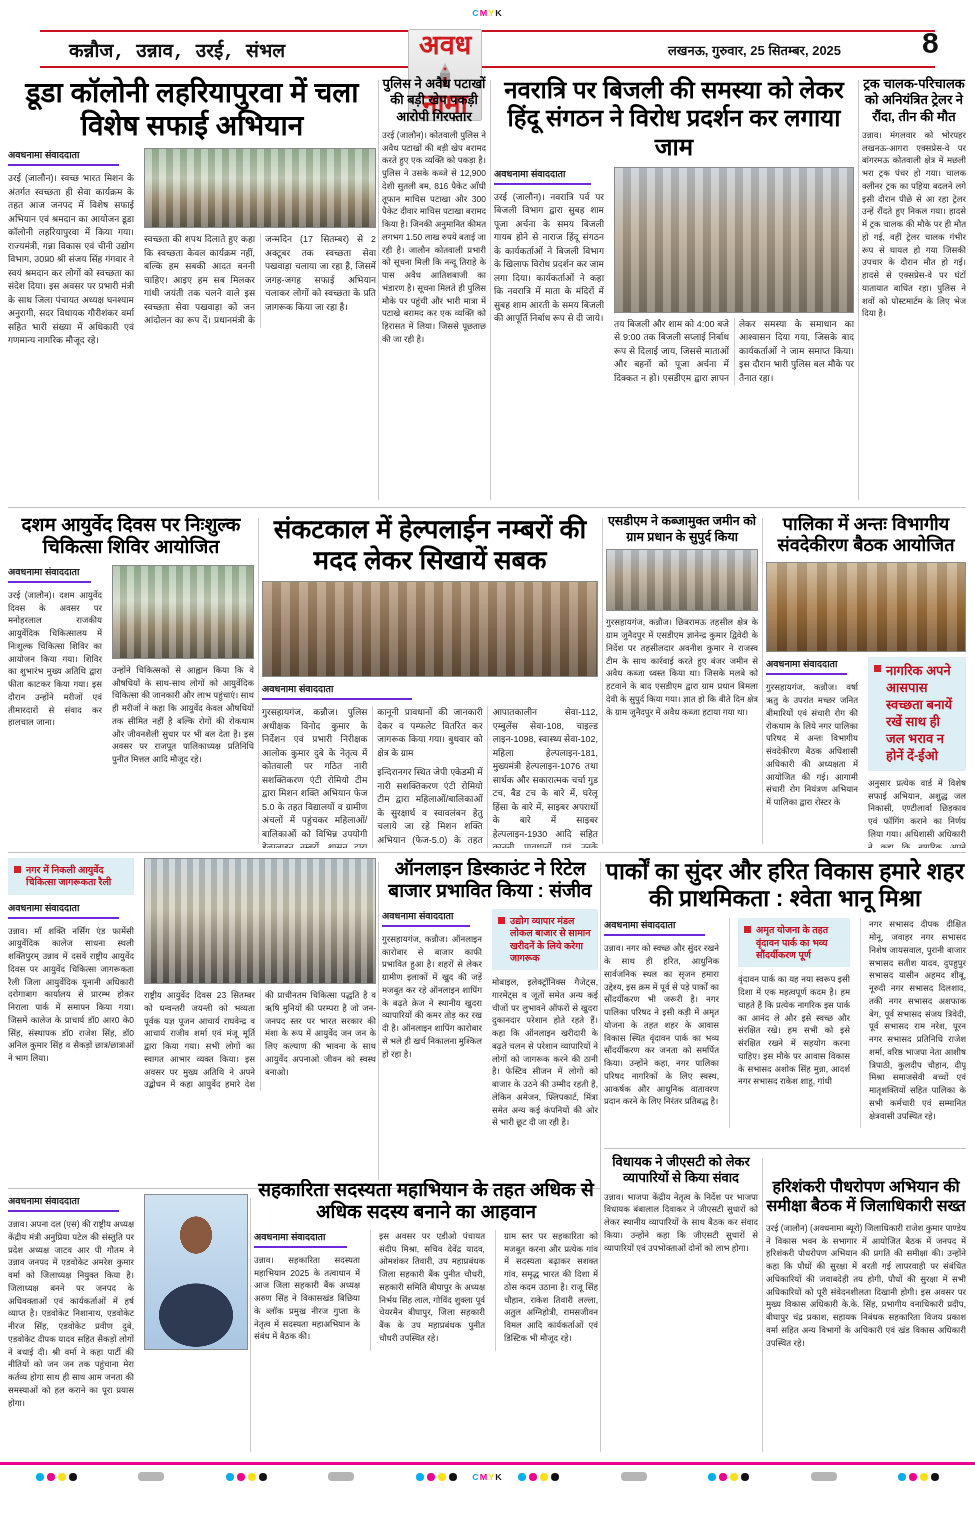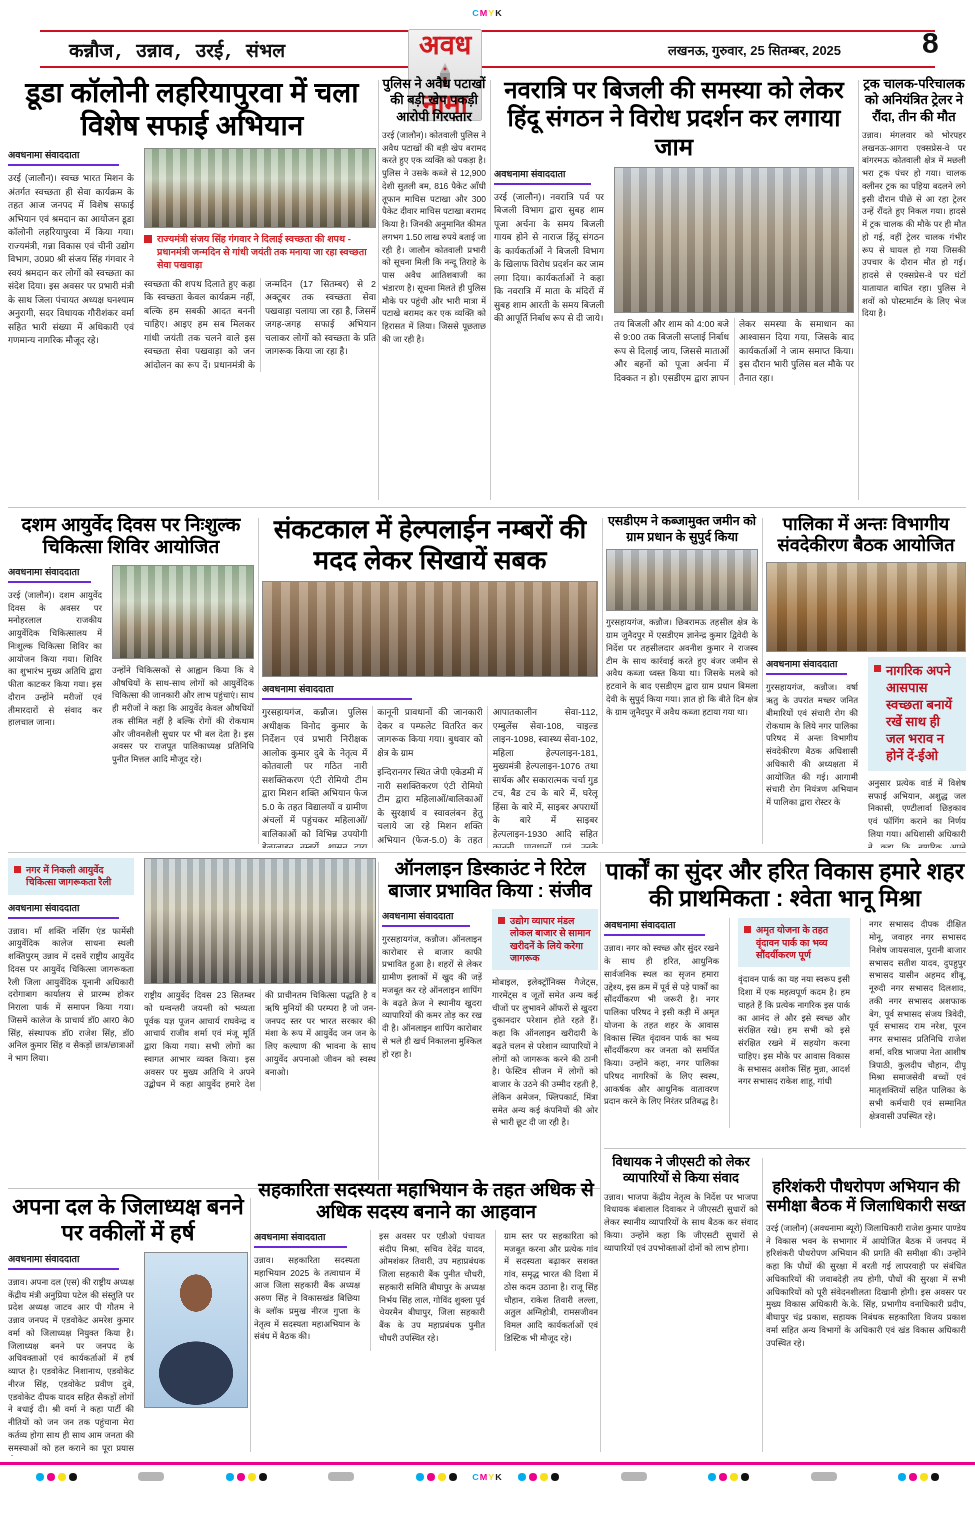--- a/index.html
+++ b/index.html
@@ -84,24 +84,20 @@
 
   <section class="art" style="top:76px;left:8px;width:368px;height:428px;">
     <h1 class="hl" style="font-size:28px;">डूडा कॉलोनी लहरियापुरवा में चला विशेष सफाई अभियान</h1>
     <div class="flexrow">
       <div style="width:126px;flex:0 0 auto;">
         <div class="byline">अवधनामा संवाददाता</div>
         <p class="body">उरई (जालौन)। स्वच्छ भारत मिशन के अंतर्गत स्वच्छता ही सेवा कार्यक्रम के तहत आज जनपद में विशेष सफाई अभियान एवं श्रमदान का आयोजन डूडा कॉलोनी लहरियापुरवा में किया गया। राज्यमंत्री, गन्ना विकास एवं चीनी उद्योग विभाग, उ0प्र0 श्री संजय सिंह गंगवार ने स्वयं श्रमदान कर लोगों को स्वच्छता का संदेश दिया। इस अवसर पर प्रभारी मंत्री के साथ जिला पंचायत अध्यक्ष घनश्याम अनुरागी, सदर विधायक गौरीशंकर वर्मा सहित भारी संख्या में अधिकारी एवं गणमान्य नागरिक मौजूद रहे।</p>
       </div>
       <div style="flex:1 1 auto;min-width:0;">
         <div class="photo ph-crowd" style="width:100%;height:80px;"></div>
-        <div class="caption">
-          <span class="sq"></span>
-          <span class="ctext">राज्यमंत्री संजय सिंह गंगवार ने दिलाई स्वच्छता की शपथ - प्रधानमंत्री जन्मदिन से गांधी जयंती तक मनाया जा रहा स्वच्छता सेवा पखवाड़ा</span>
-        </div>
         <p class="body cols2">स्वच्छता की शपथ दिलाते हुए कहा कि स्वच्छता केवल कार्यक्रम नहीं, बल्कि हम सबकी आदत बननी चाहिए। आइए हम सब मिलकर गांधी जयंती तक चलने वाले इस स्वच्छता सेवा पखवाड़ा को जन आंदोलन का रूप दें। प्रधानमंत्री के जन्मदिन (17 सितम्बर) से 2 अक्टूबर तक स्वच्छता सेवा पखवाड़ा चलाया जा रहा है, जिसमें जगह-जगह सफाई अभियान चलाकर लोगों को स्वच्छता के प्रति जागरूक किया जा रहा है।</p>
       </div>
     </div>
   </section>
 
   <section class="art" style="top:76px;left:382px;width:104px;height:428px;">
     <h2 class="smallhl" style="font-size:13px;">पुलिस ने अवैध पटाखों की बड़ी खेप पकड़ी आरोपी गिरफ्तार</h2>
     <p class="body sm">उरई (जालौन)। कोतवाली पुलिस ने अवैध पटाखों की बड़ी खेप बरामद करते हुए एक व्यक्ति को पकड़ा है। पुलिस ने उसके कब्जे से 12,900 देशी सुतली बम, 816 पैकेट आँधी तूफान माचिस पटाखा और 300 पैकेट दीवार माचिस पटाखा बरामद किया है। जिनकी अनुमानित कीमत लगभग 1.50 लाख रुपये बताई जा रही है। जालौन कोतवाली प्रभारी को सूचना मिली कि नन्दू तिराहे के पास अवैध आतिशबाजी का भंडारण है। सूचना मिलते ही पुलिस मौके पर पहुंची और भारी मात्रा में पटाखे बरामद कर एक व्यक्ति को हिरासत में लिया। जिससे पूछताछ की जा रही है।</p>
   </section>
 
@@ -235,21 +231,20 @@
       </div>
     </div>
   </section>
 
   <div class="vr" style="top:862px;left:378px;height:318px;"></div>
   <div class="vr" style="top:862px;left:600px;height:318px;"></div>
   <div class="hr" style="top:1188px;left:8px;width:592px;"></div>
   <div class="hr" style="top:1148px;left:604px;width:362px;"></div>
 
   <section class="art" style="top:1194px;left:8px;width:240px;height:262px;">
-    <h2 class="hl" style="font-size:22px;">अपना दल के जिलाध्यक्ष बनने पर वकीलों में हर्ष</h2>
     <div class="flexrow">
       <div style="width:126px;flex:0 0 auto;">
         <div class="byline">अवधनामा संवाददाता</div>
         <p class="body sm">उन्नाव। अपना दल (एस) की राष्ट्रीय अध्यक्ष केंद्रीय मंत्री अनुप्रिया पटेल की संस्तुति पर प्रदेश अध्यक्ष जाटव आर पी गौतम ने उन्नाव जनपद में एडवोकेट अमरेश कुमार वर्मा को जिलाध्यक्ष नियुक्त किया है। जिलाध्यक्ष बनने पर जनपद के अधिवक्ताओं एवं कार्यकर्ताओं में हर्ष व्याप्त है। एडवोकेट निशानाथ, एडवोकेट नीरज सिंह, एडवोकेट प्रवीण दुबे, एडवोकेट दीपक यादव सहित सैकड़ों लोगों ने बधाई दी। श्री वर्मा ने कहा पार्टी की नीतियों को जन जन तक पहुंचाना मेरा कर्तव्य होगा साथ ही साथ आम जनता की समस्याओं को हल कराने का पूरा प्रयास होगा।</p>
       </div>
       <div style="flex:1 1 auto;min-width:0;">
         <div class="photo ph-portrait" style="width:100%;height:156px;"></div>
       </div>
     </div>
   </section>

